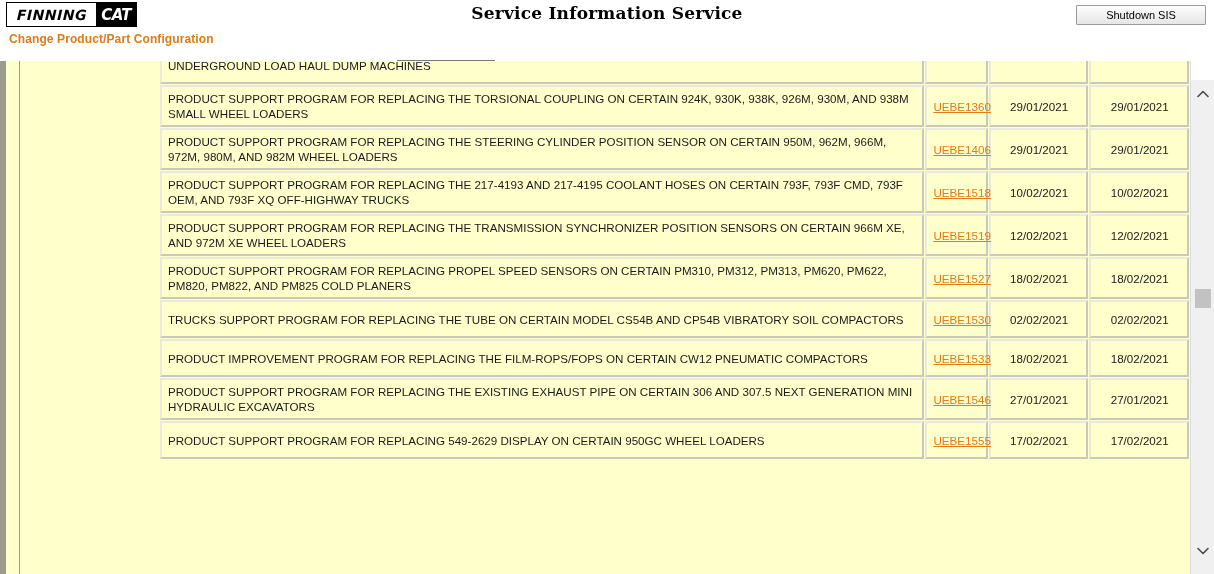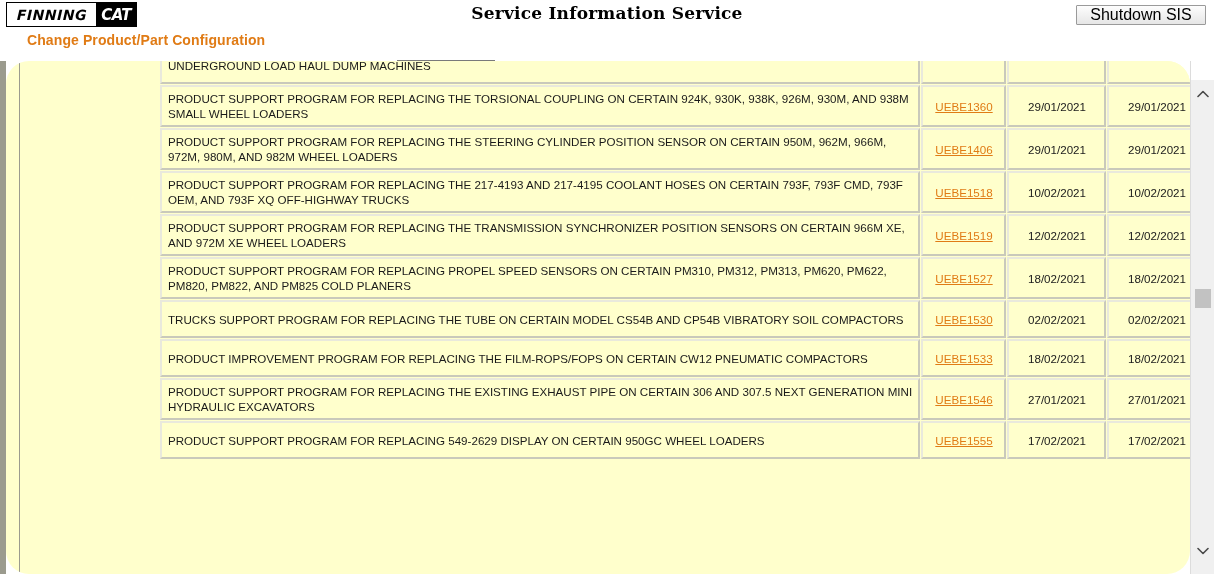--- a/index.html
+++ b/index.html
@@ -58,43 +58,42 @@
     font-size: 17px;
     font-weight: bold;
     color: #000000;
     letter-spacing: 0.2px;
   }
   .shutdown-btn {
     position: absolute;
     right: 8px; top: 5px;
     width: 130px; height: 20px;
     font-family: "Liberation Sans", sans-serif;
-    font-size: 16px;
+    font-size: 11px;
     color: #000000;
     background: linear-gradient(#fdfdfd, #e6e6e6);
     border: 1px solid #9a9a9a;
     border-radius: 1px;
     cursor: pointer;
     padding: 0;
   }
 
   
   .subhead {
     position: relative;
     height: 31px;
     background: #ffffff;
   }
   .page-title {
     position: absolute;
     left: 9px; top: 2px;
-    font-size: 14px;
+    font-size: 12px;
     font-weight: bold;
     color: #E07B15;
     letter-spacing: 0.1px;
-    margin-left: 18px;
   }
   .crumb {
     position: absolute;
     left: 9px; top: 20px;
     font-size: 10.5px;
     white-space: nowrap;
     margin-top: 24px;
   }
   .crumb .arrow { color: #333333; font-size: 10px; }
   .crumb .crumb-label { color: #333333; font-weight: bold; }
@@ -135,21 +134,20 @@
     position: absolute;
     left: 0; top: 0; bottom: 0;
     width: 6px;
     background: #9b9b8e;
   }
   .panel {
     position: absolute;
     left: 6px; right: 24px; top: 0; bottom: 0;
     background: #FFFFCC;
     overflow: hidden;
-    border-radius: 23px;
   }
   .panel-divider {
     position: absolute;
     left: 13px; top: 0; bottom: 0;
     width: 1px;
     background: #9b9b8e;
   }
 
   table.psp {
     position: absolute;
@@ -165,21 +163,21 @@
     border: 2px solid;
     border-color: #e9e9dc #c9c9bb #c9c9bb #e9e9dc;
     padding: 4px 5px 4px 6px;
     font-size: 11.6px;
     line-height: 15px;
     color: #1a1a1a;
     vertical-align: middle;
     height: 38px;
   }
   td.c-desc { width: 760px; text-align: left; }
-  td.c-id   { width: 85px; text-align: center; }
+  td.c-id   { width: 62px; text-align: center; }
   td.c-d1   { width: 99px; text-align: center; white-space: nowrap; }
   td.c-d2   { width: 99px; text-align: center; white-space: nowrap; }
   td.c-id a {
     color: #E07B15;
     text-decoration: underline;
     font-size: 11.6px;
     cursor: pointer;
   }
 
   

